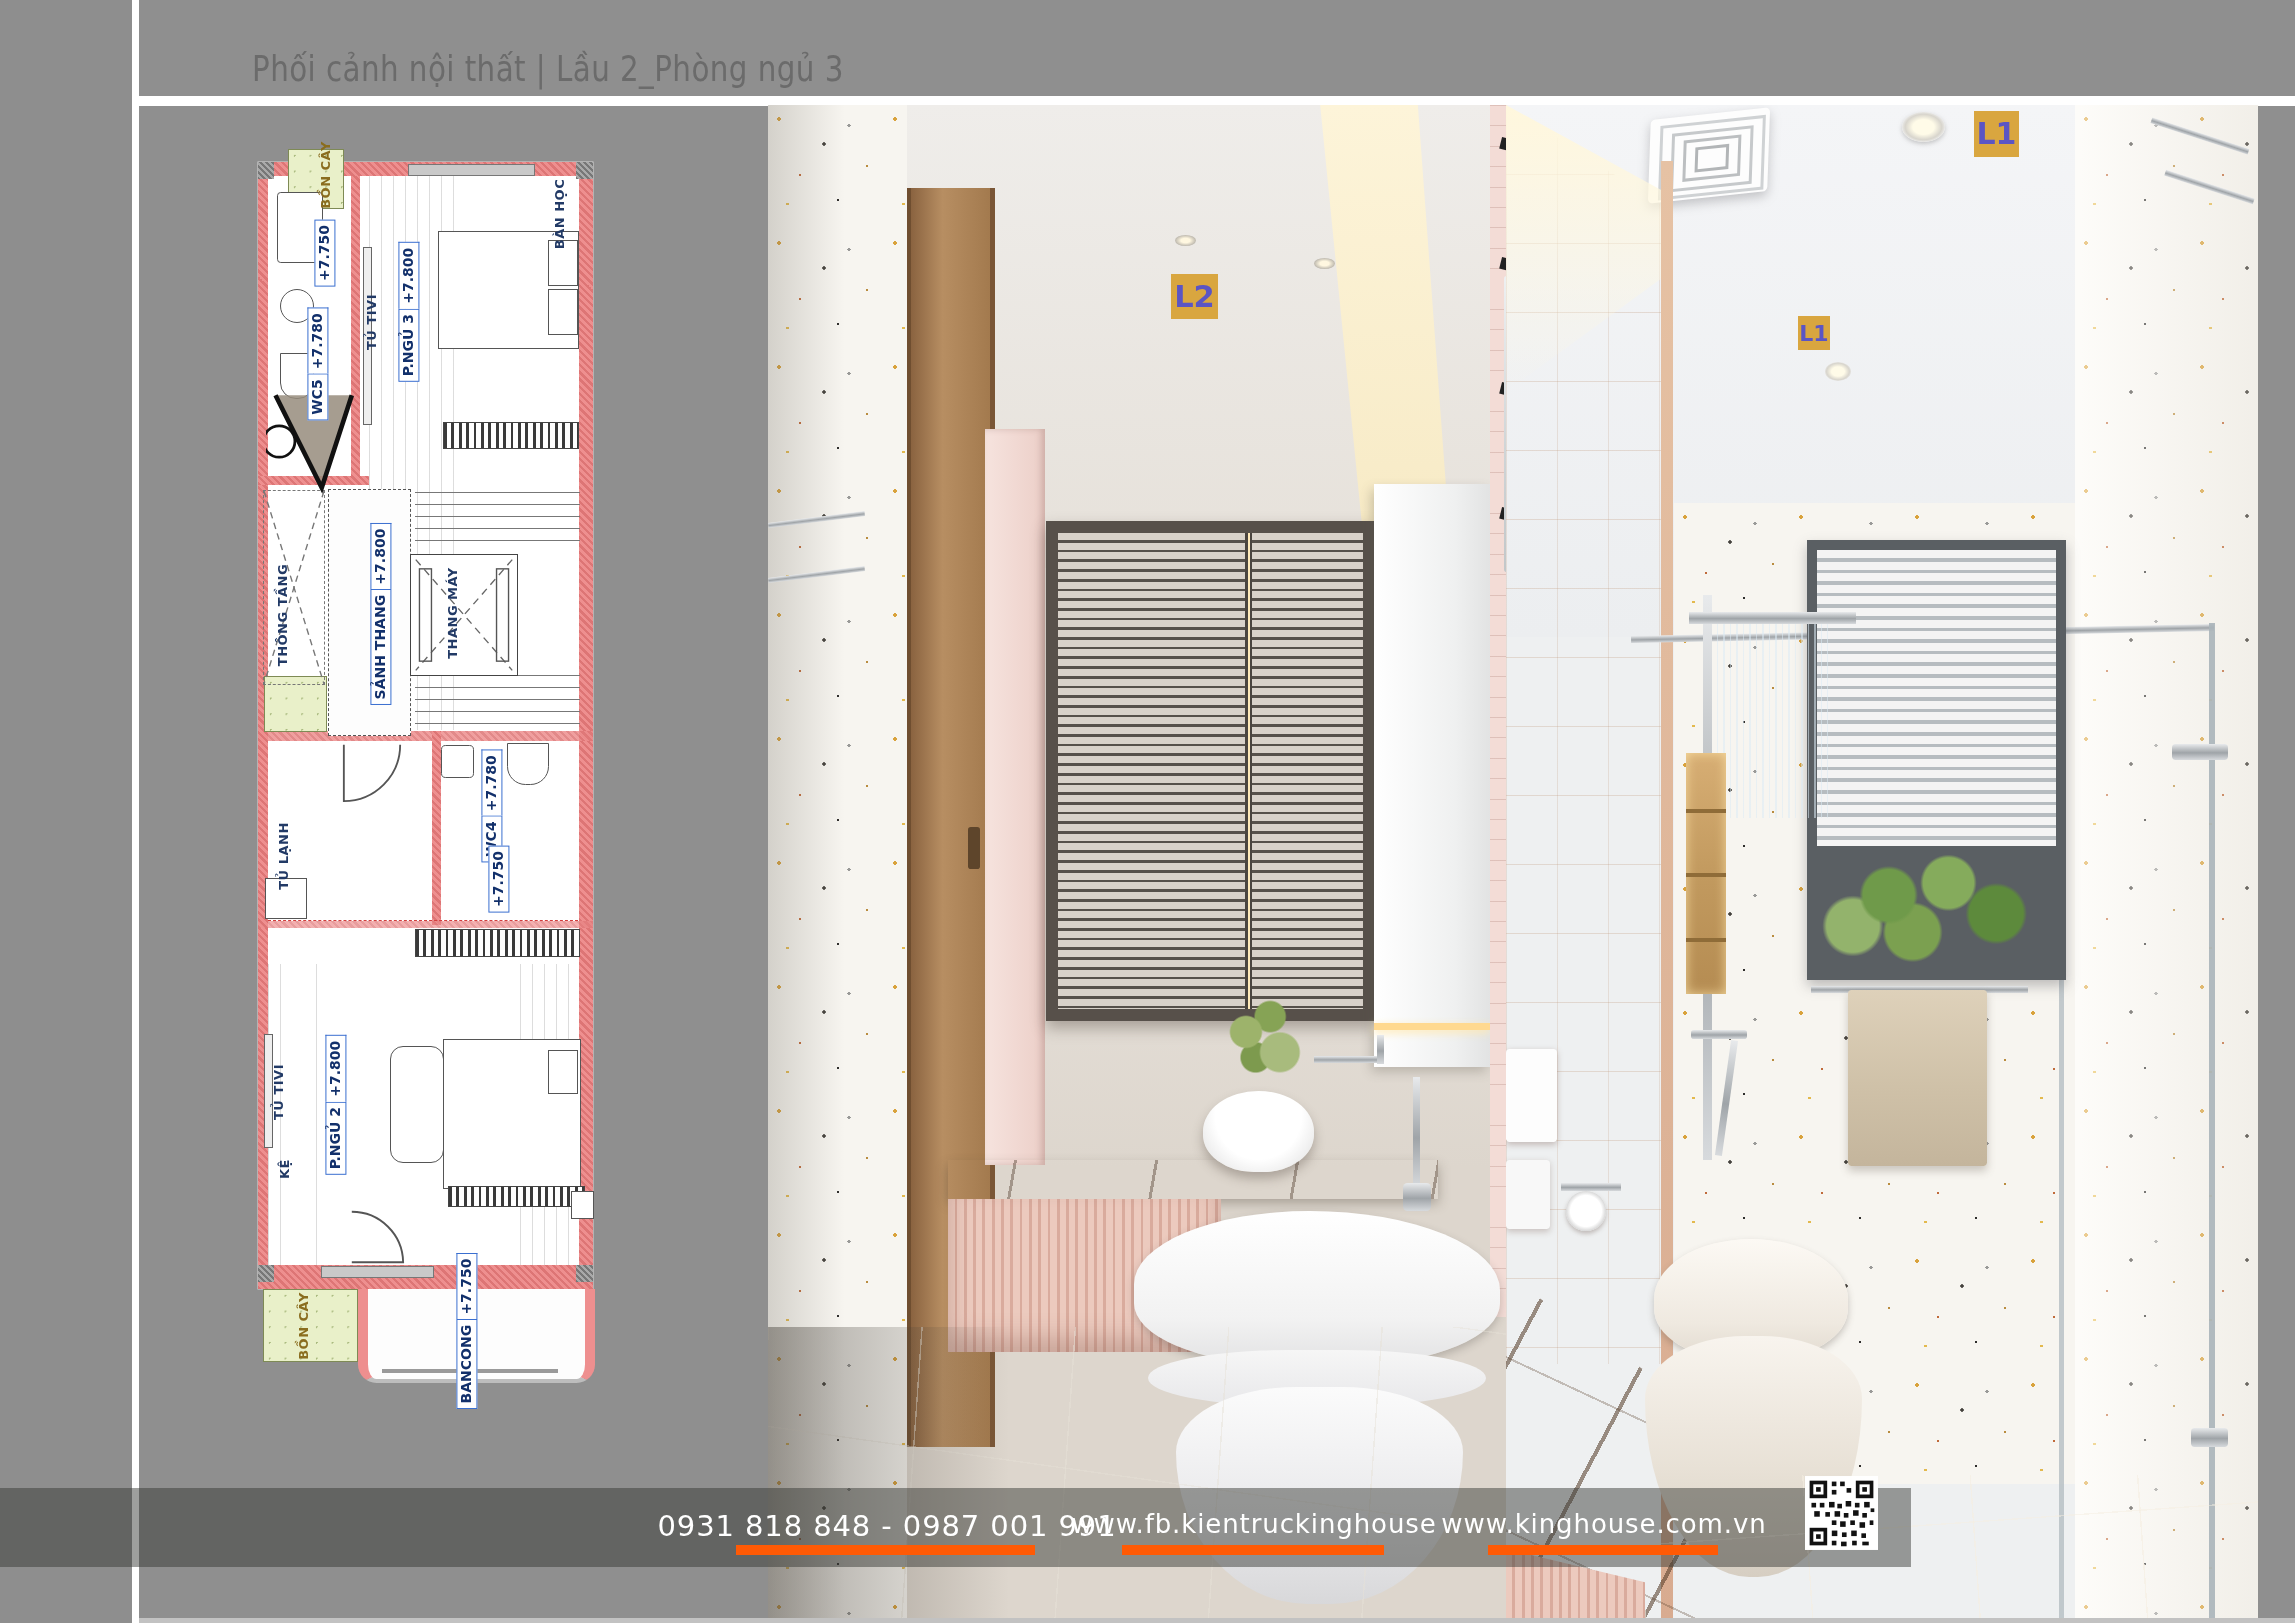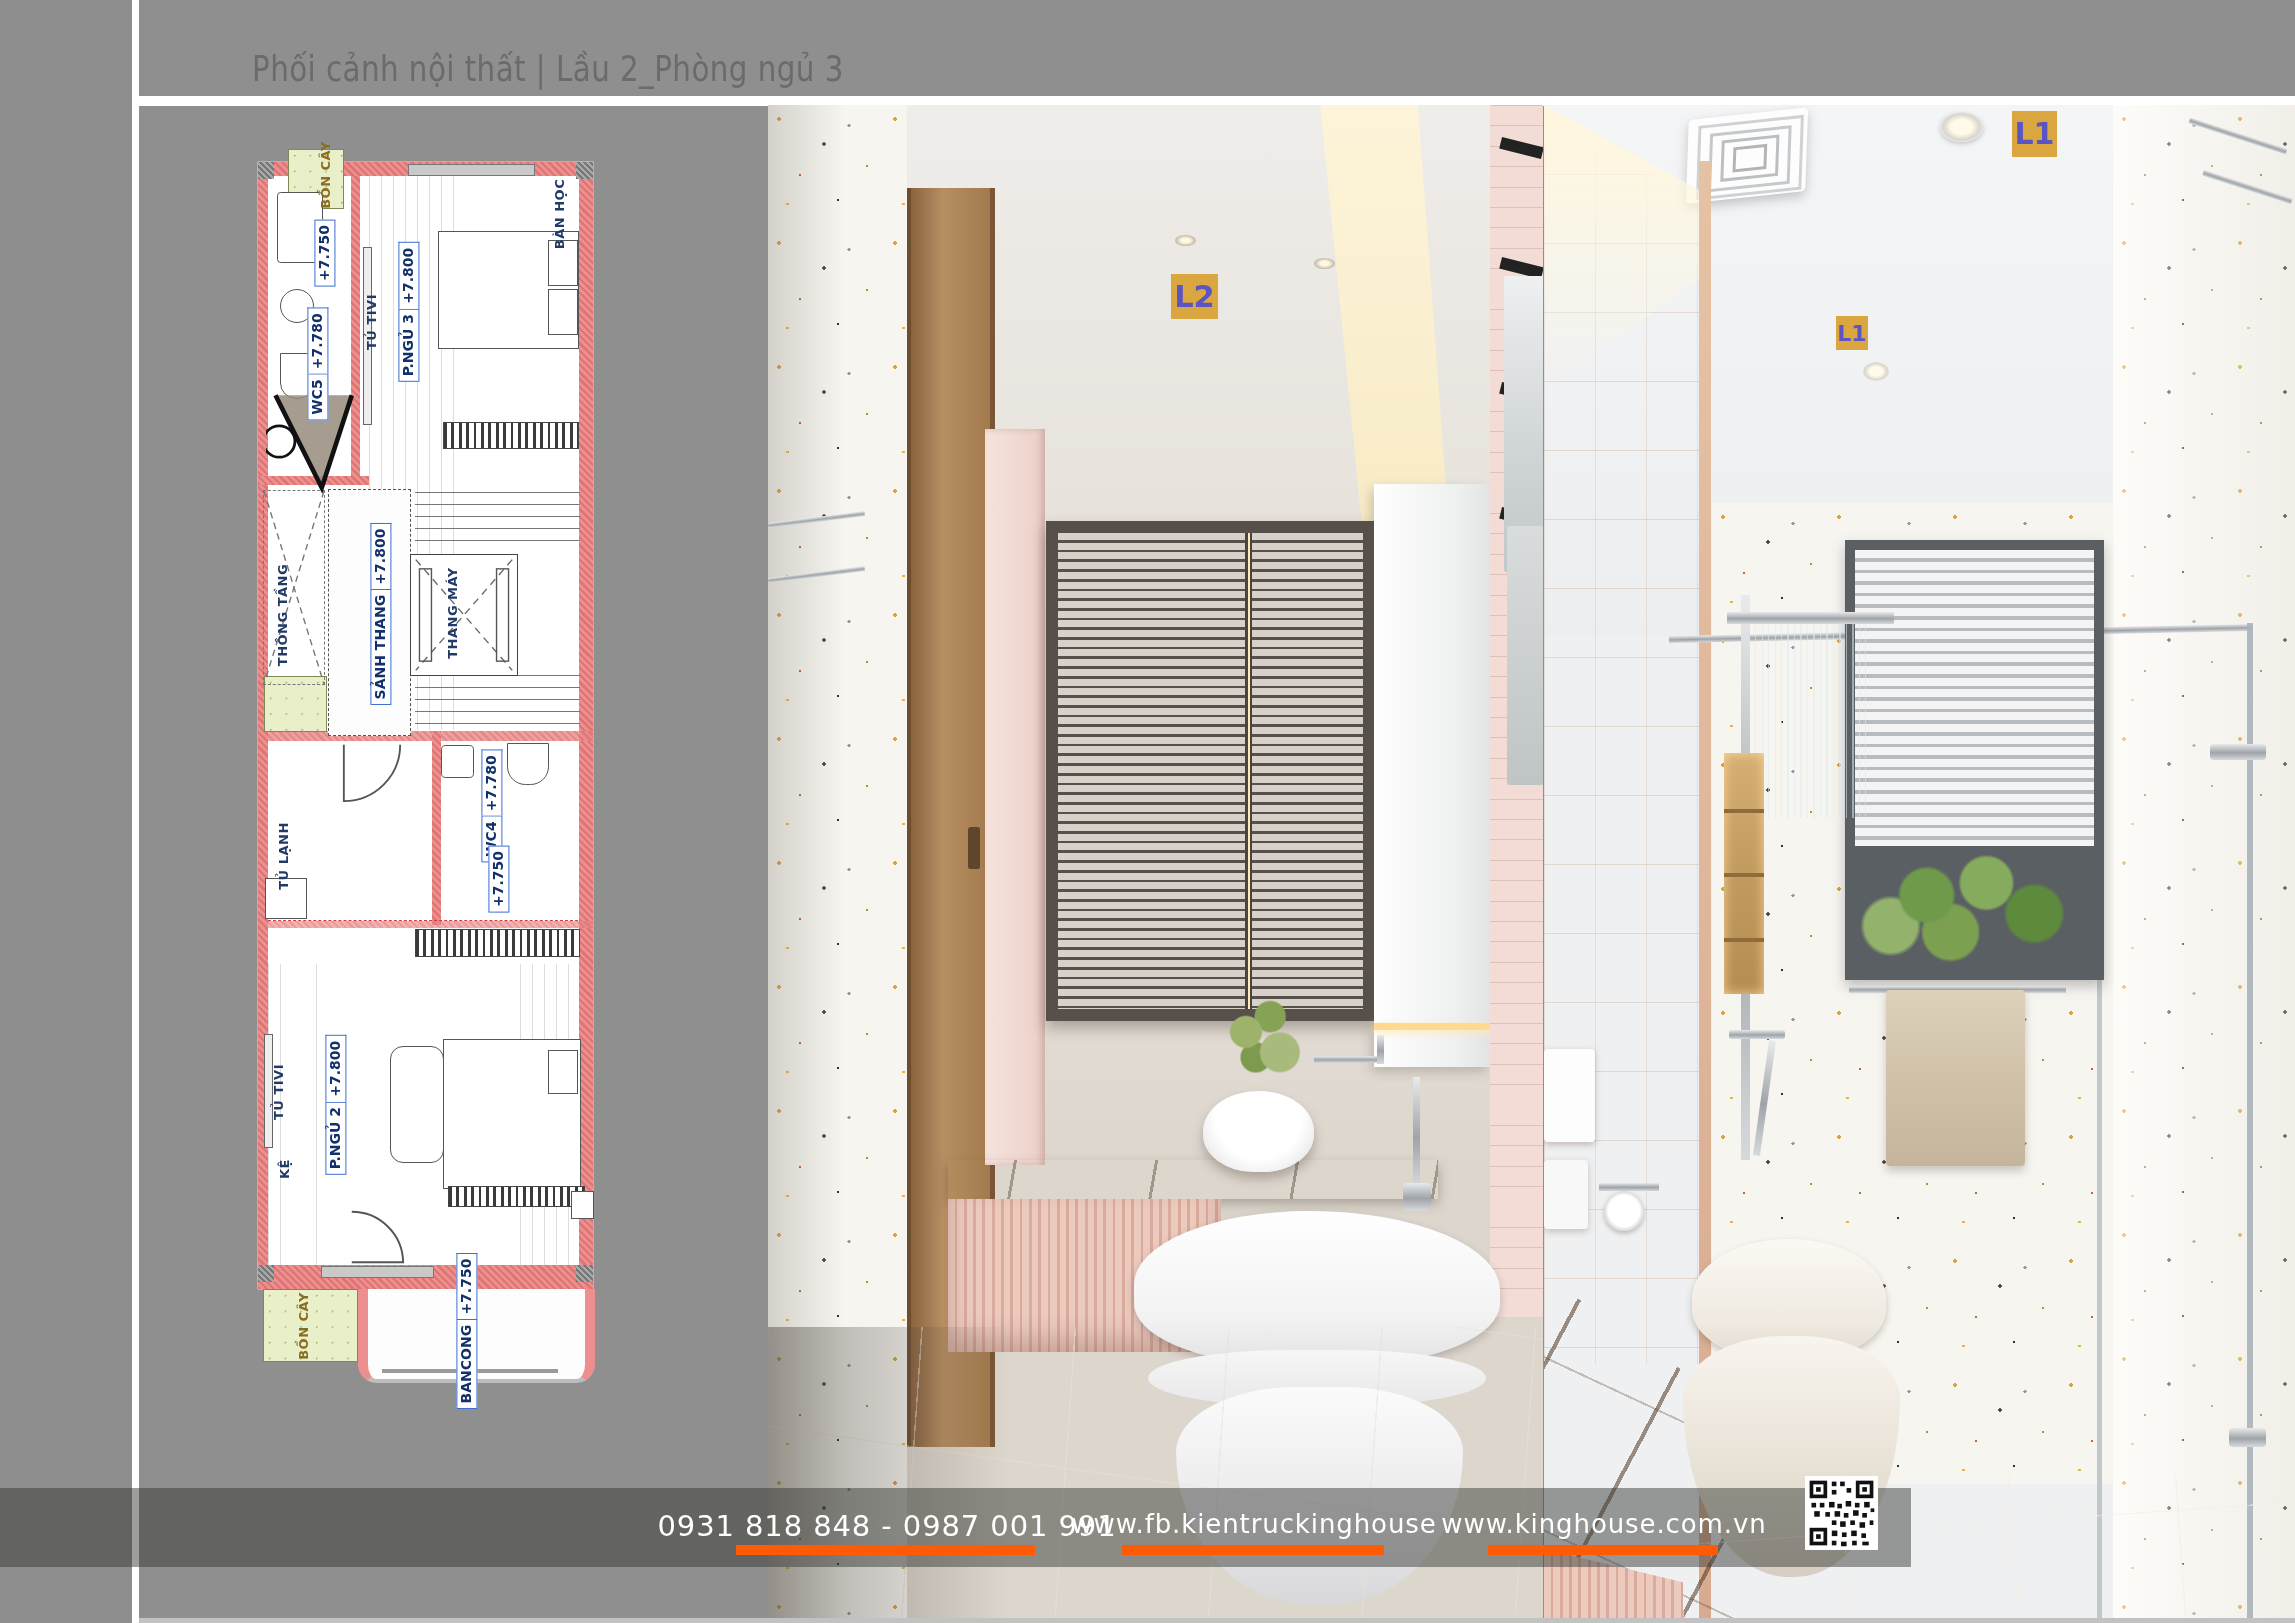--- a/index.html
+++ b/index.html
@@ -262,21 +262,21 @@
     <div class="abs" style="left:0;top:1222px;width:241px;height:296px;background:linear-gradient(90deg,rgba(70,65,58,.45),transparent);"></div>
 
     <div class="abs circle" style="left:407px;top:130px;width:21px;height:11px;background:radial-gradient(#fff7e0 30%,#bdb8ae 70%);"></div>
     <div class="abs circle" style="left:546px;top:153px;width:21px;height:11px;background:radial-gradient(#fff7e0 30%,#bdb8ae 70%);"></div>
 
     <div class="abs ltag" style="left:403px;top:169px;width:47px;height:45px;font-size:30.5px;">
         <span>L2</span>
       </div>
   </div>
 
-  <div class="abs" id="render-l1" style="left:1544px;top:105px;width:752px;height:1518px;overflow:hidden;background:#eef0f1;">
+  <div class="abs" id="render-l1" style="left:1506px;top:105px;width:752px;height:1518px;overflow:hidden;background:#eef0f1;">
 
     <div class="abs" style="left:0;top:0;width:752px;height:532px;background:linear-gradient(180deg,#f4f5f7,#eceef0);"></div>
 
     <div class="abs" style="left:143px;top:9.3px;width:120px;height:83px;background:#fdfdfd;border-radius:4.6px;box-shadow:0 4.6px 10.2px rgba(120,120,125,.4);transform:rotate(-6deg) skewX(-8deg);">
       <div class="abs" style="left:10.2px;top:7.4px;width:100px;height:68px;border:3.2px solid #cfd2d4;"></div>
       <div class="abs" style="left:22px;top:15.7px;width:76px;height:52px;border:3.2px solid #c6c9cb;"></div>
       <div class="abs" style="left:34px;top:24px;width:52px;height:35px;border:3.2px solid #bcbfc1;"></div>
       <div class="abs" style="left:46px;top:32px;width:28px;height:18.5px;border:3.2px solid #b2b5b7;"></div>
     </div>
 

